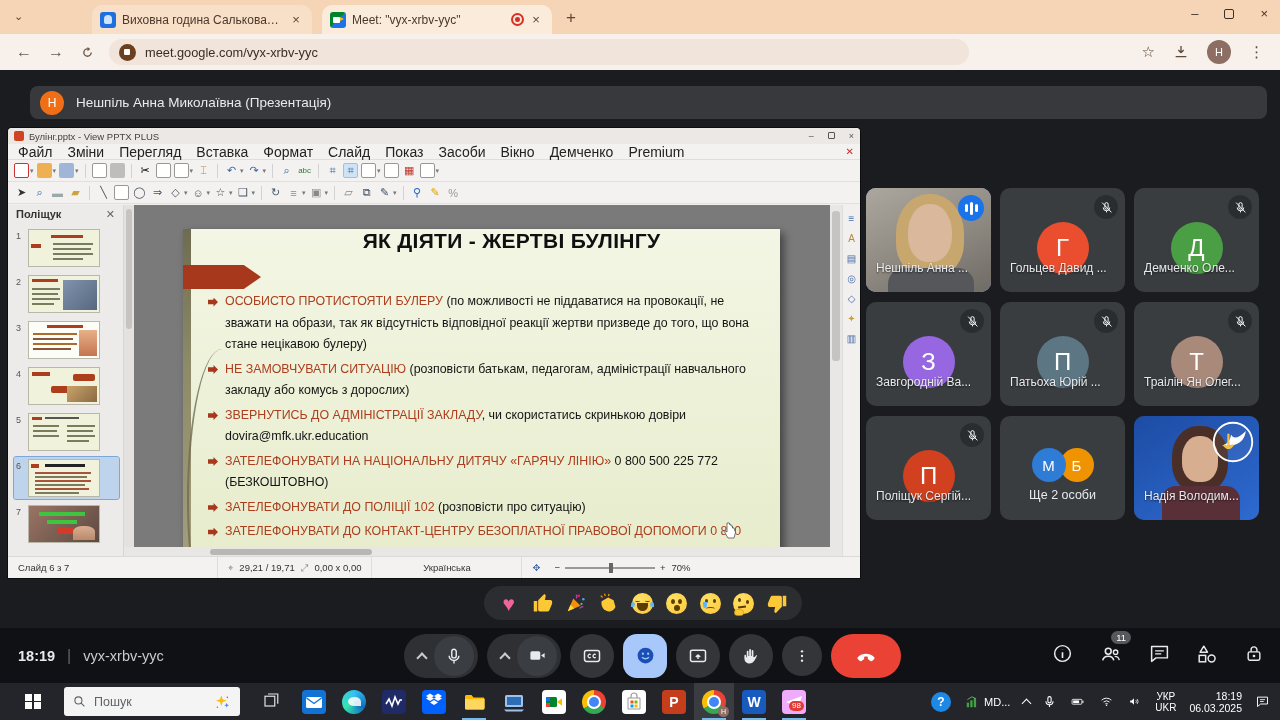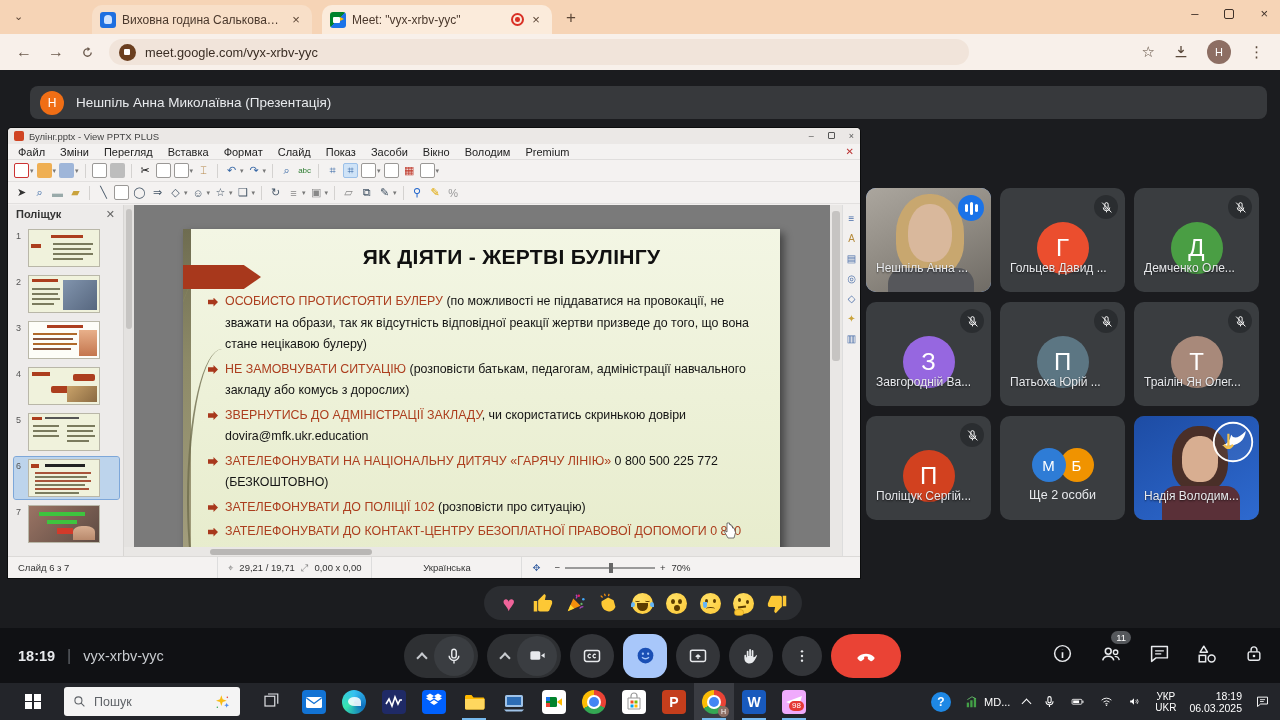--- a/index.html
+++ b/index.html
@@ -42,21 +42,21 @@
   .banner-txt { color:#E8EAED; font-size:13.5px; }
 
   
   .pptx { position:absolute; left:8px; top:58px; width:852px; height:450px; background:#F2F0EF; border-radius:4px 4px 0 0; overflow:hidden; box-shadow:0 0 0 1px #0008; }
   .ptitle { height:16px; background:#EBE8E6; display:flex; align-items:center; padding:0 6px; }
   .papp-ic { width:10px; height:10px; border-radius:2px; background:#D04423; margin-right:5px; }
   .ptitle-txt { font-size:9.5px; color:#444; flex:1; }
   .pwinbtn { font-size:9px; color:#555; margin-left:14px; }
   .pwb-max { width:7px; height:7px; border:1px solid #555; border-radius:1px; display:inline-block; }
   .pmenu { height:16px; display:flex; align-items:center; gap:15px; padding:0 10px; background:#F4F2F1; border-bottom:1px solid #e0dedd; position:relative;}
-  .mi { font-size:11px; color:#222; }
+  .mi { font-size:14px; color:#222; }
   .pmenu-x { position:absolute; right:6px; color:#b33; font-size:10px; }
   .ptb { height:22px; display:flex; align-items:center; gap:3px; padding:0 6px; background:#F4F2F1; border-bottom:1px solid #e2e0df; }
   .chip { width:15px; height:15px; border-radius:2px; display:flex; align-items:center; justify-content:center; font-size:11px; }
   .sep { width:1px; height:14px; background:#d4d2d0; margin:0 3px; }
   .dd { font-size:7px; color:#777; margin-left:-2px; }
   .c-doc { background:#fff; border:1px solid #c33; }
   .c-folder { background:#EFAF53; }
   .c-save { background:#9FB6D9; }
   .c-print { background:#BDBDBD; }
   .c-box { border:1px solid #9a9896; background:#fff; }
@@ -85,21 +85,21 @@
   .pstatus .seg { padding:0 10px; border-right:1px solid #ddd; height:100%; display:flex; align-items:center; gap:6px; }
   .zoombar { display:flex; align-items:center; gap:5px; margin-left:8px; }
   .ztrack { width:90px; height:2px; background:#9a9a9a; position:relative; }
   .zthumb { position:absolute; left:44px; top:-4px; width:4px; height:10px; background:#666; }
 
   
   .slide { position:absolute; left:49px; top:24px; width:597px; height:336px; background:linear-gradient(180deg,#F3F6E4,#E7ECCC); box-shadow:4px 4px 8px rgba(0,0,0,.45); overflow:hidden; }
   .sstrip { position:absolute; left:0; top:0; width:8px; height:100%; background:linear-gradient(180deg,#6E6C50,#8D8A68 40%,#A49F7E); }
   .curve { position:absolute; border:0; border-left:1.5px solid #8a8862; border-radius:50%; opacity:.8; }
   .sarrow { position:absolute; left:0; top:36px; width:78px; height:24px; background:#A8381C; clip-path:polygon(0 0, 78% 0, 100% 50%, 78% 100%, 0 100%); }
-  .stitle { position:absolute; left:80px; right:20px; top:16px; text-align:center; font-size:21px; font-weight:bold; color:#101010; letter-spacing:.3px; }
+  .stitle { position:absolute; left:80px; right:20px; top:0; text-align:center; font-size:21px; font-weight:bold; color:#101010; letter-spacing:.3px; }
   .sbullets { position:absolute; left:42px; right:28px; top:62px; }
   .sbul { position:relative; padding-left:0; margin-bottom:3px; font-size:12.4px; line-height:21.5px; color:#141414; }
   .bmark { position:absolute; left:-17px; top:6.5px; width:10px; height:9px; background:#A8381C; clip-path:polygon(0 25%, 55% 25%, 55% 0, 100% 50%, 55% 100%, 55% 75%, 0 75%); }
   .bem { color:#AC3E1E; }
   .cursor-hand { position:absolute; left:540px; top:293px; }
 
   
   .tiles { position:absolute; left:866px; top:118px; width:410px; }
   .tile { position:absolute; width:125px; height:104px; background:#3A3D40; border-radius:10px; overflow:hidden; }
   .tile .pname { position:absolute; left:10px; bottom:17px; font-size:12px; color:#E8EAED; text-shadow:0 1px 2px #000a; white-space:nowrap; overflow:hidden; max-width:108px;}
@@ -233,21 +233,21 @@
       <div class="pmenu">
         <span class="mi">Файл</span>
         <span class="mi">Зміни</span>
         <span class="mi">Перегляд</span>
         <span class="mi">Вставка</span>
         <span class="mi">Формат</span>
         <span class="mi">Слайд</span>
         <span class="mi">Показ</span>
         <span class="mi">Засоби</span>
         <span class="mi">Вікно</span>
-        <span class="mi">Володим</span>
+        <span class="mi">Демченко</span>
         <span class="mi">Premium</span>
         <span class="pmenu-x">✕</span>
       </div>
 
       <div class="ptb">
         <span class="chip c-doc"></span>
           <span class="dd">▾</span>
         <span class="chip c-folder"></span>
           <span class="dd">▾</span>
         <span class="chip c-save"></span>

